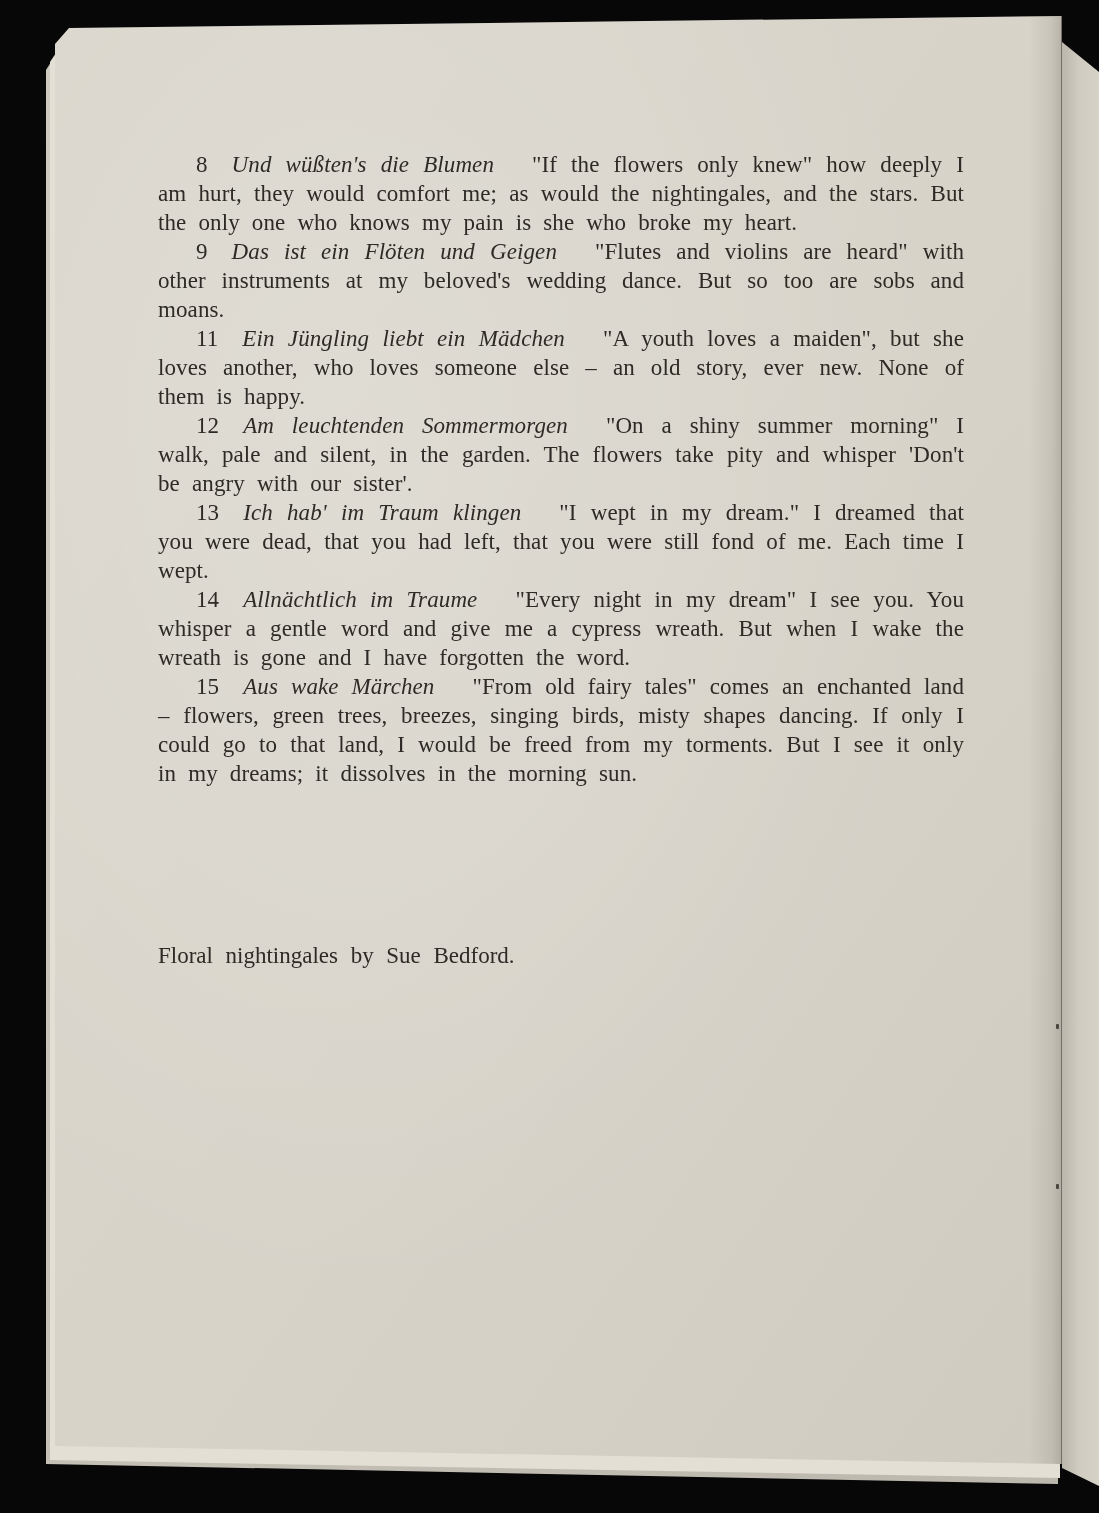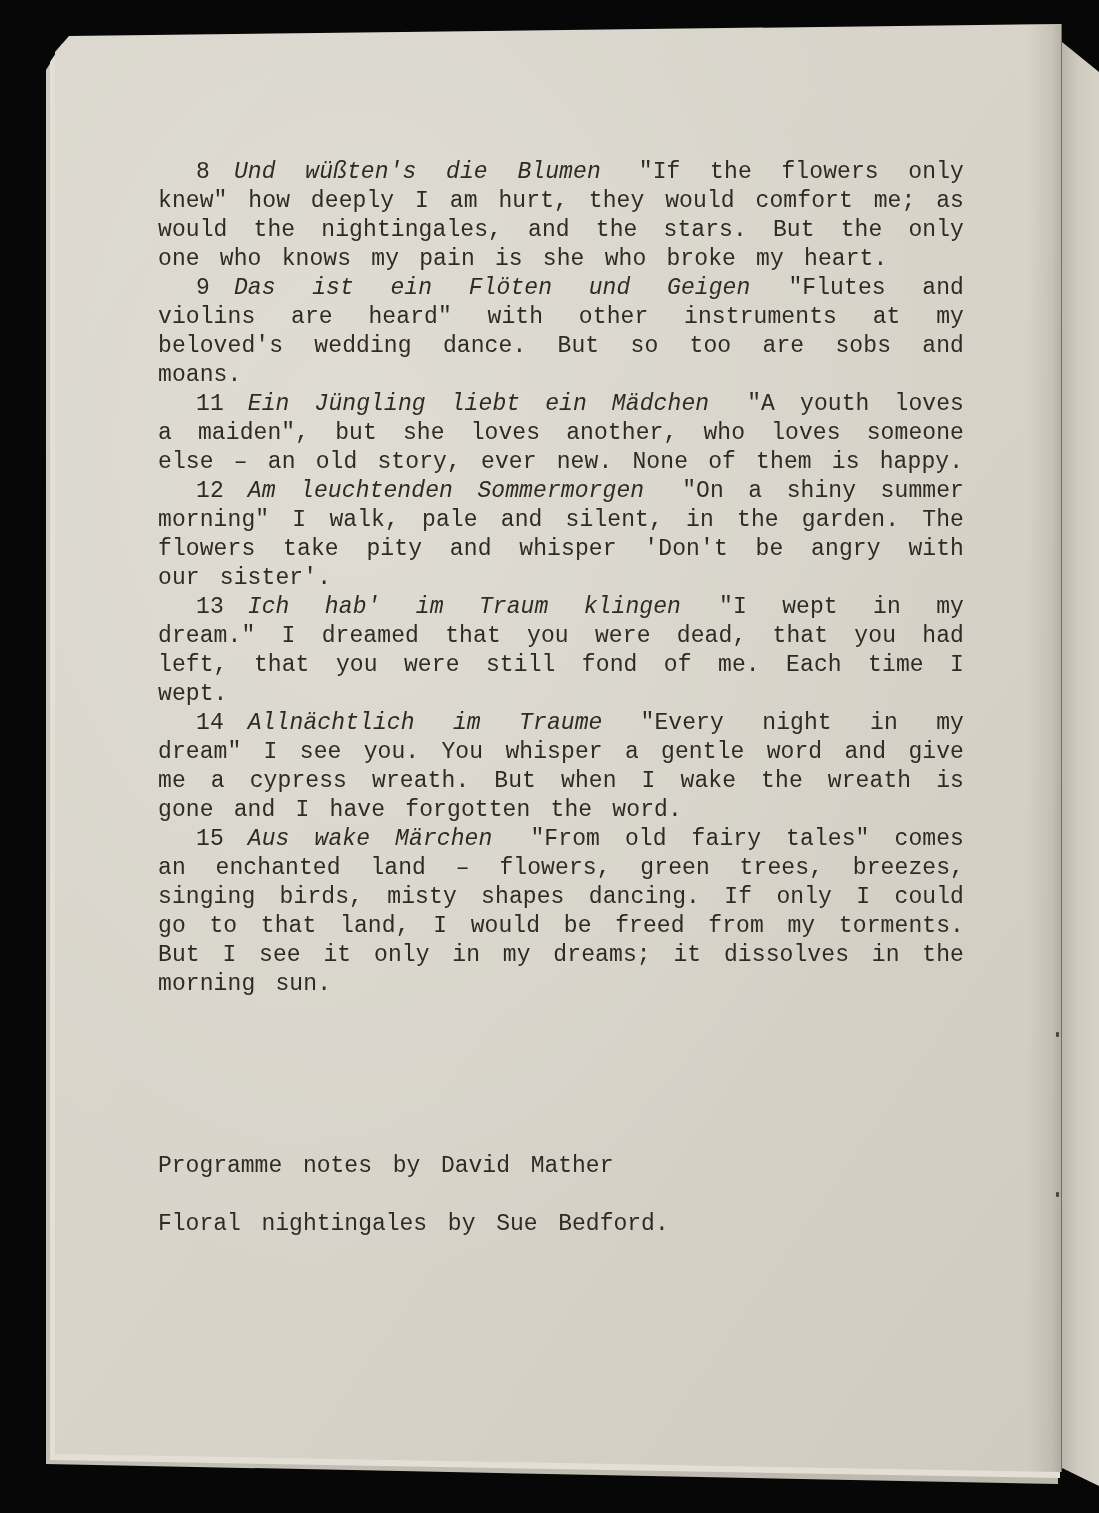--- a/index.html
+++ b/index.html
@@ -18,26 +18,25 @@
     background:linear-gradient(135deg,#cfcbc1,#bcb8ae);
     clip-path:polygon(14px 8px,100% 0,100% 1444px,0 1424px,0 30px);
   }
   .page-under2{
     position:absolute;left:50px;top:36px;width:1010px;height:1446px;
     background:#e3dfd5;
     clip-path:polygon(12px 8px,100% 0,100% 1442px,0 1424px,0 26px);
   }
   
   .page{
-    position:absolute;left:55px;top:24px;width:1007px;height:1450px;
+    position:absolute;left:55px;top:16px;width:1007px;height:1450px;
     background:
       radial-gradient(ellipse at 30% 30%, rgba(255,255,255,0.18), rgba(255,255,255,0) 60%),
       linear-gradient(125deg,#dad6cc 0%, var(--paper) 55%, #cfcbc1 100%);
     clip-path:polygon(14px 12px,100% 0px,100% 1448px,0px 1430px,0px 28px);
-    font-family:Liberation Mono, monospace;
   }
   
   .gutter-shade{
     position:absolute;right:0;top:0;width:34px;height:100%;
     background:linear-gradient(to right,rgba(60,55,45,0) 0%,rgba(60,55,45,0.10) 70%,rgba(60,55,45,0.22) 100%);
   }
   .fold-line{
     position:absolute;right:0;top:0;width:1px;height:100%;
     background:rgba(40,35,30,0.45);
   }
@@ -84,21 +83,20 @@
       <p class="note"><span class="num">12</span><span class="gtitle">Am leuchtenden Sommermorgen</span><span class="body">"On a shiny summer morning" I walk, pale and silent, in the garden.  The flowers take pity and whisper 'Don't be angry with our sister'.</span></p>
 
       <p class="note"><span class="num">13</span><span class="gtitle">Ich hab' im Traum klingen</span><span class="body">"I wept in my dream."  I dreamed that you were dead, that you had left, that you were still fond of me.  Each time I wept.</span></p>
 
       <p class="note"><span class="num">14</span><span class="gtitle">Allnächtlich im Traume</span><span class="body">"Every night in my dream" I see you.  You whisper a gentle word and give me a cypress wreath.  But when I wake the wreath is gone and I have forgotten the word.</span></p>
 
       <p class="note"><span class="num">15</span><span class="gtitle">Aus wake Märchen</span><span class="body">"From old fairy tales" comes an enchanted land – flowers, green trees, breezes, singing birds, misty shapes dancing.  If only I could go to that land, I would be freed from my torments.  But I see it only in my dreams; it dissolves in the morning sun.</span></p>
 
 
       <div class="credits">
-        <p>Programme notes by David Mather</p>
         <p>Floral nightingales by Sue Bedford.</p>
       </div>
     </div>
 
     <div class="gutter-shade"></div>
     <div class="fold-line"></div>
     <div class="stitch" style="top:1008px"></div>
     <div class="stitch" style="top:1168px"></div>
   </div>
 

